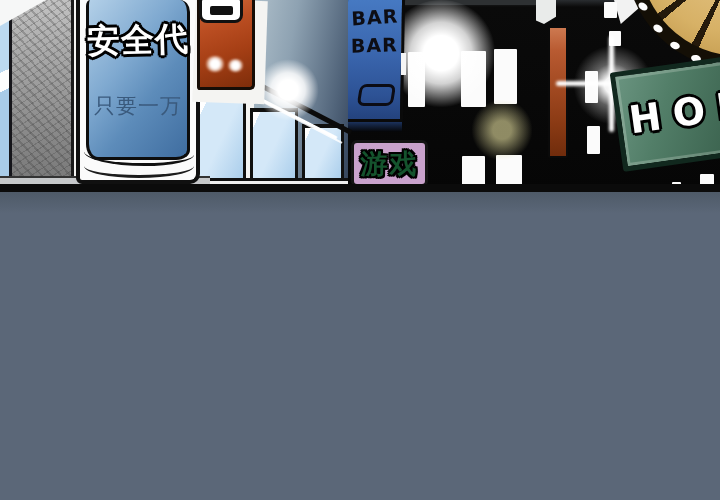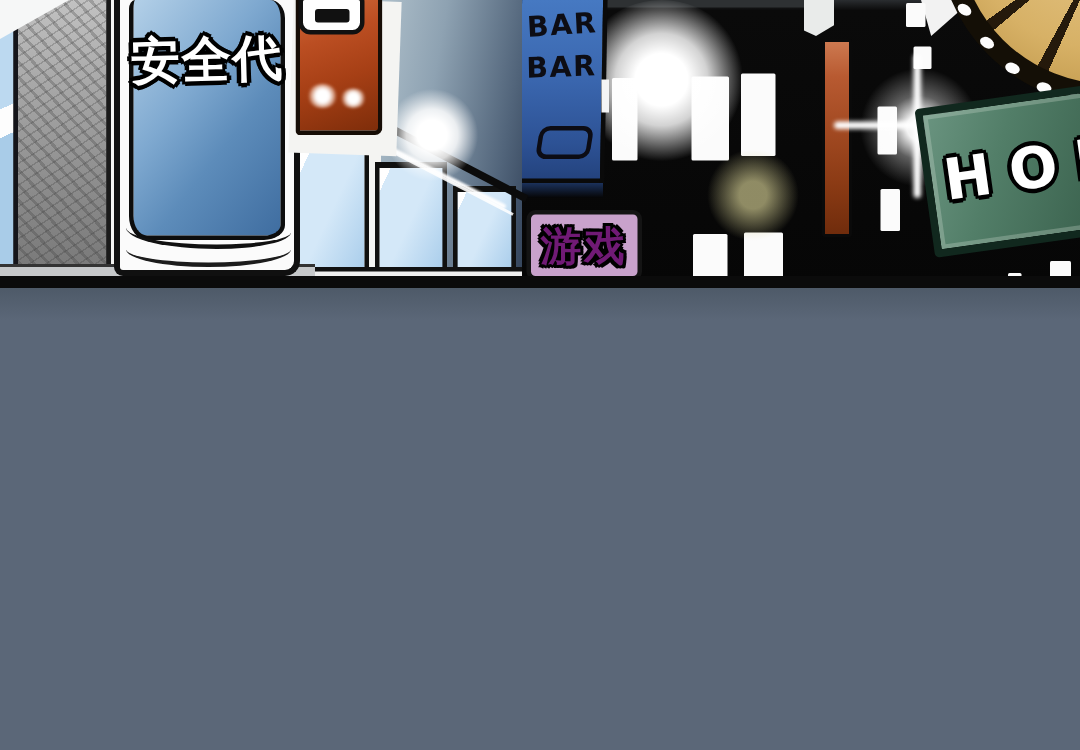--- a/index.html
+++ b/index.html
@@ -97,21 +97,21 @@
     background:linear-gradient(160deg,#cf6a3a 0%,#bb4e22 30%,#a63f15 60%,#7e2d0a 100%);
     border:3px solid #160d06;border-top:none;border-radius:0 0 5px 3px;}
   .gloss{border-radius:50%;background:radial-gradient(circle,#ffffff 0 35%,rgba(255,230,215,.55) 60%,rgba(255,220,200,0) 75%);filter:blur(1px);}
   .top-glyph{left:199px;top:-3px;width:44px;height:26px;box-sizing:border-box;background:#ffffff;border:3px solid #111;border-radius:4px 4px 8px 8px;}
   .top-glyph i{position:absolute;left:8px;top:6px;width:23px;height:9px;background:#111;border-radius:2px;}
   
   .scene-edge{left:0;top:184px;width:720px;height:8px;background:#0b0b0b;}
   .ground{left:0;top:192px;width:720px;height:308px;background:linear-gradient(180deg,#4e5a68 0%,#5b6778 7%,#5b6778 100%);}
   
   .otl{color:#fff;text-shadow:-3px 0 0 #000,3px 0 0 #000,0 -3px 0 #000,0 3px 0 #000,-2px -2px 0 #000,2px -2px 0 #000,-2px 2px 0 #000,2px 2px 0 #000;}
-  .otl2{color:#701a75;text-shadow:-2px 0 0 #000,2px 0 0 #000,0 -2px 0 #000,0 2px 0 #000,-2px -2px 0 #000,2px -2px 0 #000,-2px 2px 0 #000,2px 2px 0 #000;}
+  .otl2{color:#14532d;text-shadow:-2px 0 0 #000,2px 0 0 #000,0 -2px 0 #000,0 2px 0 #000,-2px -2px 0 #000,2px -2px 0 #000,-2px 2px 0 #000,2px 2px 0 #000;}
 </style>
 </head>
 <body>
 
 <div id="panel">
 
   <div class="abs night"></div>
   <div class="abs roofline"></div>
   <div class="abs sky-patch"></div>
   <div class="abs sky-wedge"></div>
@@ -178,20 +178,21 @@
   <div class="abs pillar"></div>
   <div class="abs left-strip"></div>
   <div class="abs sky-corner"></div>
   <div class="abs curb"></div>
 
   <div class="abs safety-frame"></div>
   <div class="abs safety-blue"></div>
   <div class="abs sign-curve1"></div>
   <div class="abs sign-curve2"></div>
   <div class="abs safety-title otl">安全代</div>
+  <div class="abs safety-sub">只要一万</div>
 
   <div class="abs orange-frame"></div>
   <div class="abs orange-sign"></div>
   <div class="abs gloss" style="left:205px;top:56px;width:20px;height:16px"></div>
   <div class="abs gloss" style="left:227px;top:59px;width:17px;height:13px"></div>
   <div class="abs top-glyph">
       <i></i>
     </div>
 
   <div class="abs scene-edge"></div>

